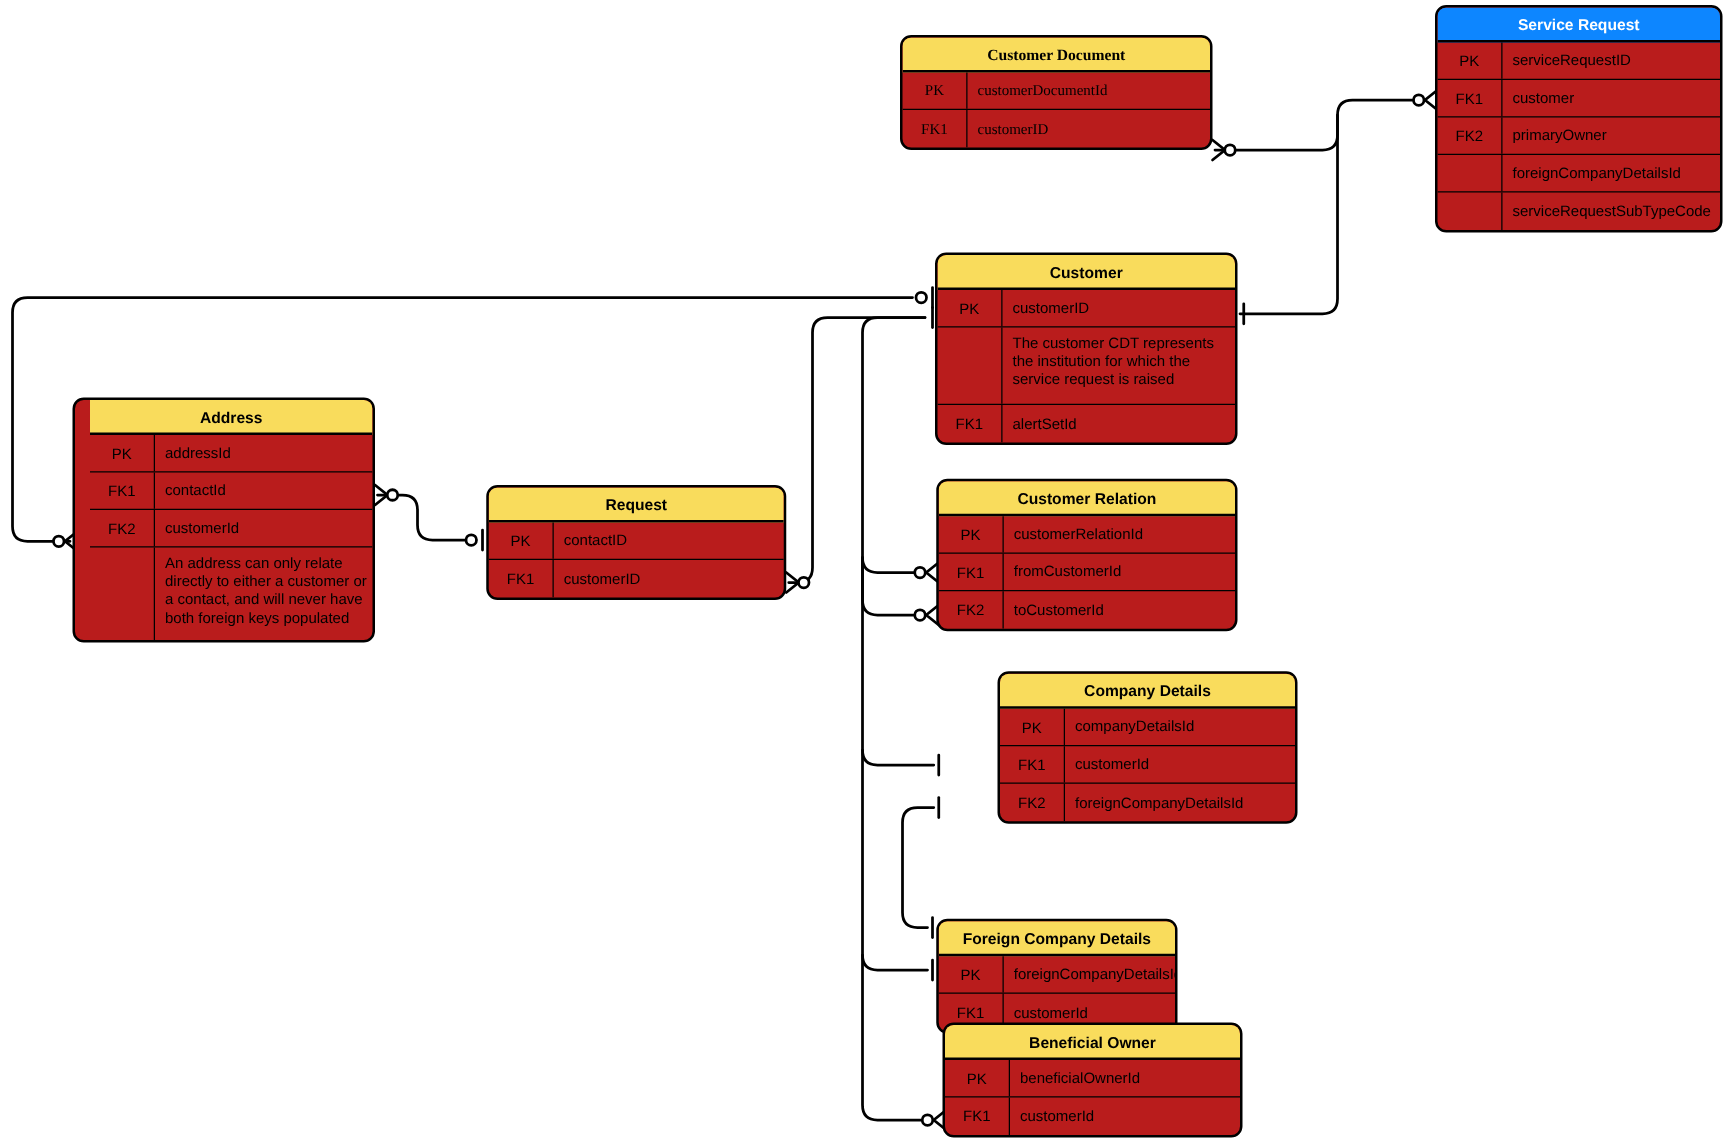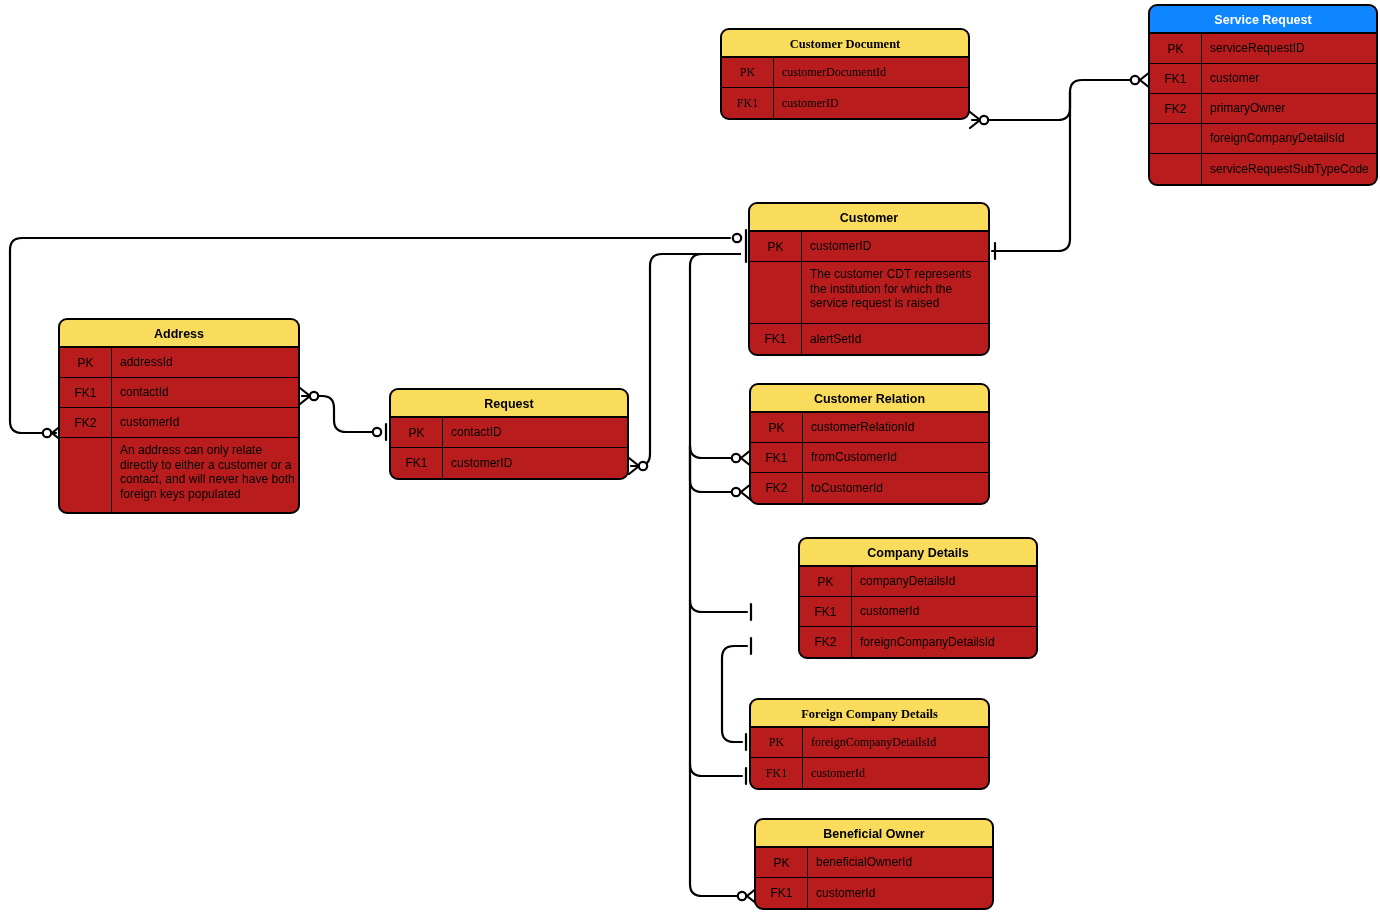--- a/index.html
+++ b/index.html
@@ -221,21 +221,21 @@
         </div>
         <div class="erow note" style="height: 62px;">
           <div class="ekey"></div>
           <div class="ename">The customer CDT represents the institution for which the service request is raised</div>
         </div>
         <div class="erow">
           <div class="ekey">FK1</div>
           <div class="ename">alertSetId</div>
         </div>
       </div>
-      <div class="entity" style="left: 58px; top: 318px; width: 242px;">
+      <div class="entity" style="left: 58px; top: 318px; width: 242px; padding-left: 12px;">
         <div class="ehead">Address</div>
         <div class="erow">
           <div class="ekey">PK</div>
           <div class="ename">addressId</div>
         </div>
         <div class="erow">
           <div class="ekey">FK1</div>
           <div class="ename">contactId</div>
         </div>
         <div class="erow">
@@ -281,21 +281,21 @@
         </div>
         <div class="erow">
           <div class="ekey">FK1</div>
           <div class="ename">customerId</div>
         </div>
         <div class="erow">
           <div class="ekey">FK2</div>
           <div class="ename">foreignCompanyDetailsId</div>
         </div>
       </div>
-      <div class="entity" style="left: 749px; top: 698px; width: 241px; font-family: Liberation Serif, serif;">
+      <div class="entity" style="left: 749px; top: 735px; width: 193px;">
         <div class="ehead">Foreign Company Details</div>
         <div class="erow">
           <div class="ekey">PK</div>
           <div class="ename">foreignCompanyDetailsId</div>
         </div>
         <div class="erow">
           <div class="ekey">FK1</div>
           <div class="ename">customerId</div>
         </div>
       </div>

